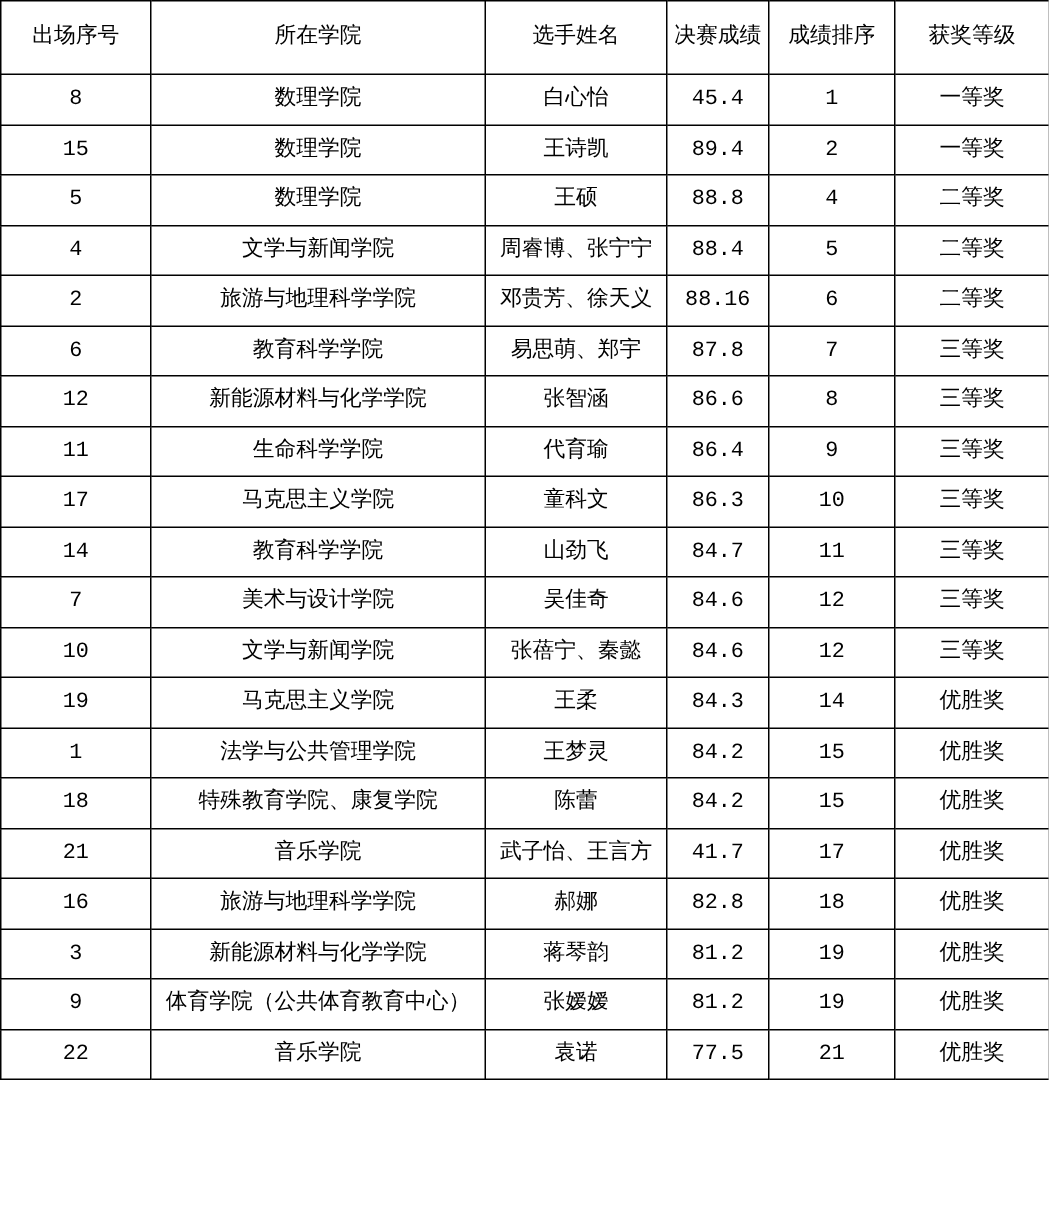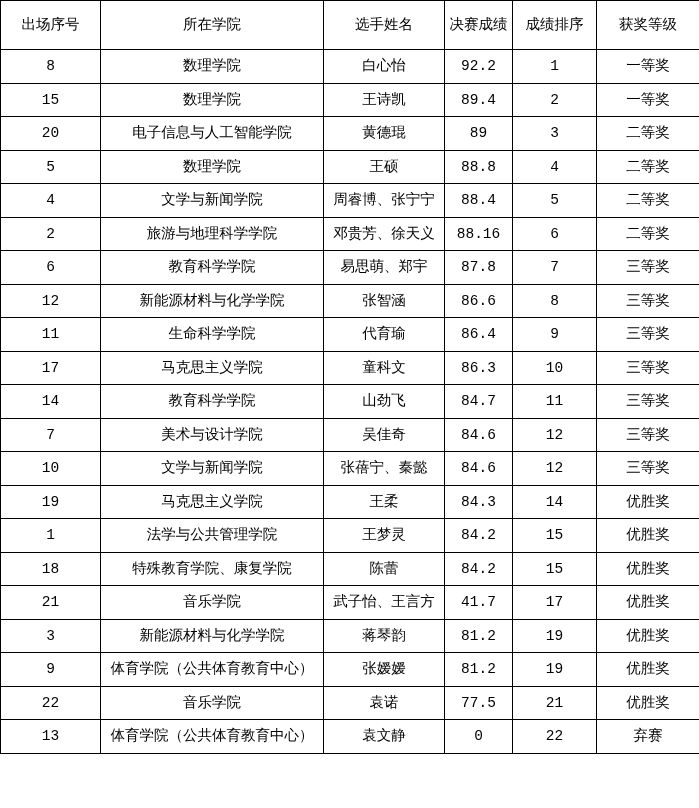--- a/index.html
+++ b/index.html
@@ -74,41 +74,33 @@
       <th class="wrap">决赛成绩</th>
       <th class="wrap">成绩排序</th>
       <th class="wrap">获奖等级</th>
     </tr>
   </thead>
   <tbody>
     <tr>
       <td>8</td>
       <td>数理学院</td>
       <td>白心怡</td>
-      <td>92.2</td>
+      <td>45.4</td>
       <td>1</td>
       <td>一等奖</td>
     </tr>
     <tr>
       <td>15</td>
       <td>数理学院</td>
       <td>王诗凯</td>
       <td>89.4</td>
       <td>2</td>
       <td>一等奖</td>
     </tr>
     <tr>
-      <td>20</td>
-      <td>电子信息与人工智能学院</td>
-      <td>黄德琨</td>
-      <td>89</td>
-      <td>3</td>
-      <td>二等奖</td>
-    </tr>
-    <tr>
       <td>5</td>
       <td>数理学院</td>
       <td>王硕</td>
       <td>88.8</td>
       <td>4</td>
       <td>二等奖</td>
     </tr>
     <tr>
       <td>4</td>
       <td>文学与新闻学院</td>
@@ -207,20 +199,28 @@
     </tr>
     <tr>
       <td>21</td>
       <td>音乐学院</td>
       <td>武子怡、王言方</td>
       <td>41.7</td>
       <td>17</td>
       <td>优胜奖</td>
     </tr>
     <tr>
+      <td>16</td>
+      <td>旅游与地理科学学院</td>
+      <td>郝娜</td>
+      <td>82.8</td>
+      <td>18</td>
+      <td>优胜奖</td>
+    </tr>
+    <tr>
       <td>3</td>
       <td>新能源材料与化学学院</td>
       <td>蒋琴韵</td>
       <td>81.2</td>
       <td>19</td>
       <td>优胜奖</td>
     </tr>
     <tr>
       <td>9</td>
       <td class="cell-smaller">体育学院（公共体育教育中心）</td>
@@ -230,22 +230,14 @@
       <td>优胜奖</td>
     </tr>
     <tr>
       <td>22</td>
       <td>音乐学院</td>
       <td>袁诺</td>
       <td>77.5</td>
       <td>21</td>
       <td>优胜奖</td>
     </tr>
-    <tr>
-      <td>13</td>
-      <td class="cell-smaller">体育学院（公共体育教育中心）</td>
-      <td>袁文静</td>
-      <td>0</td>
-      <td>22</td>
-      <td>弃赛</td>
-    </tr>
   </tbody>
 </table>
 
 </body></html>

